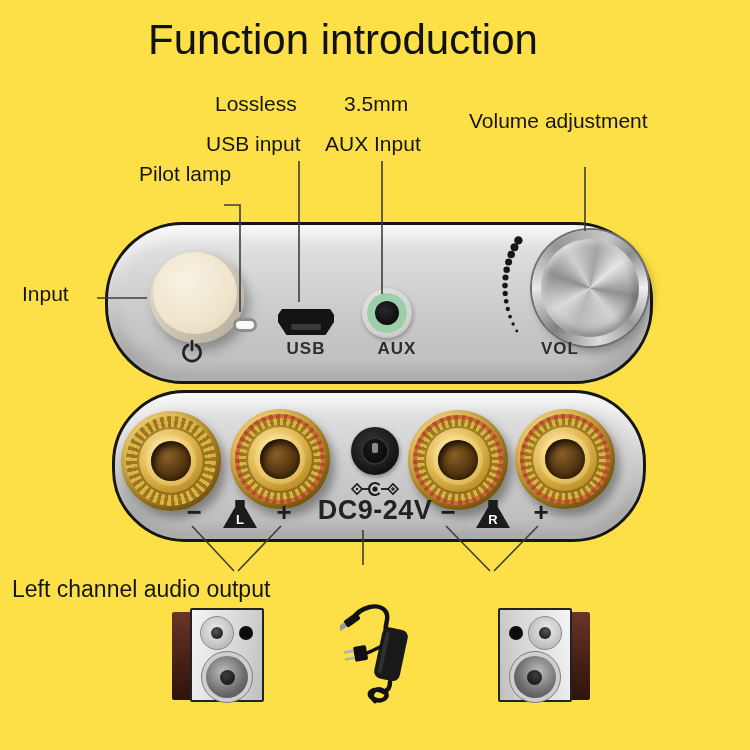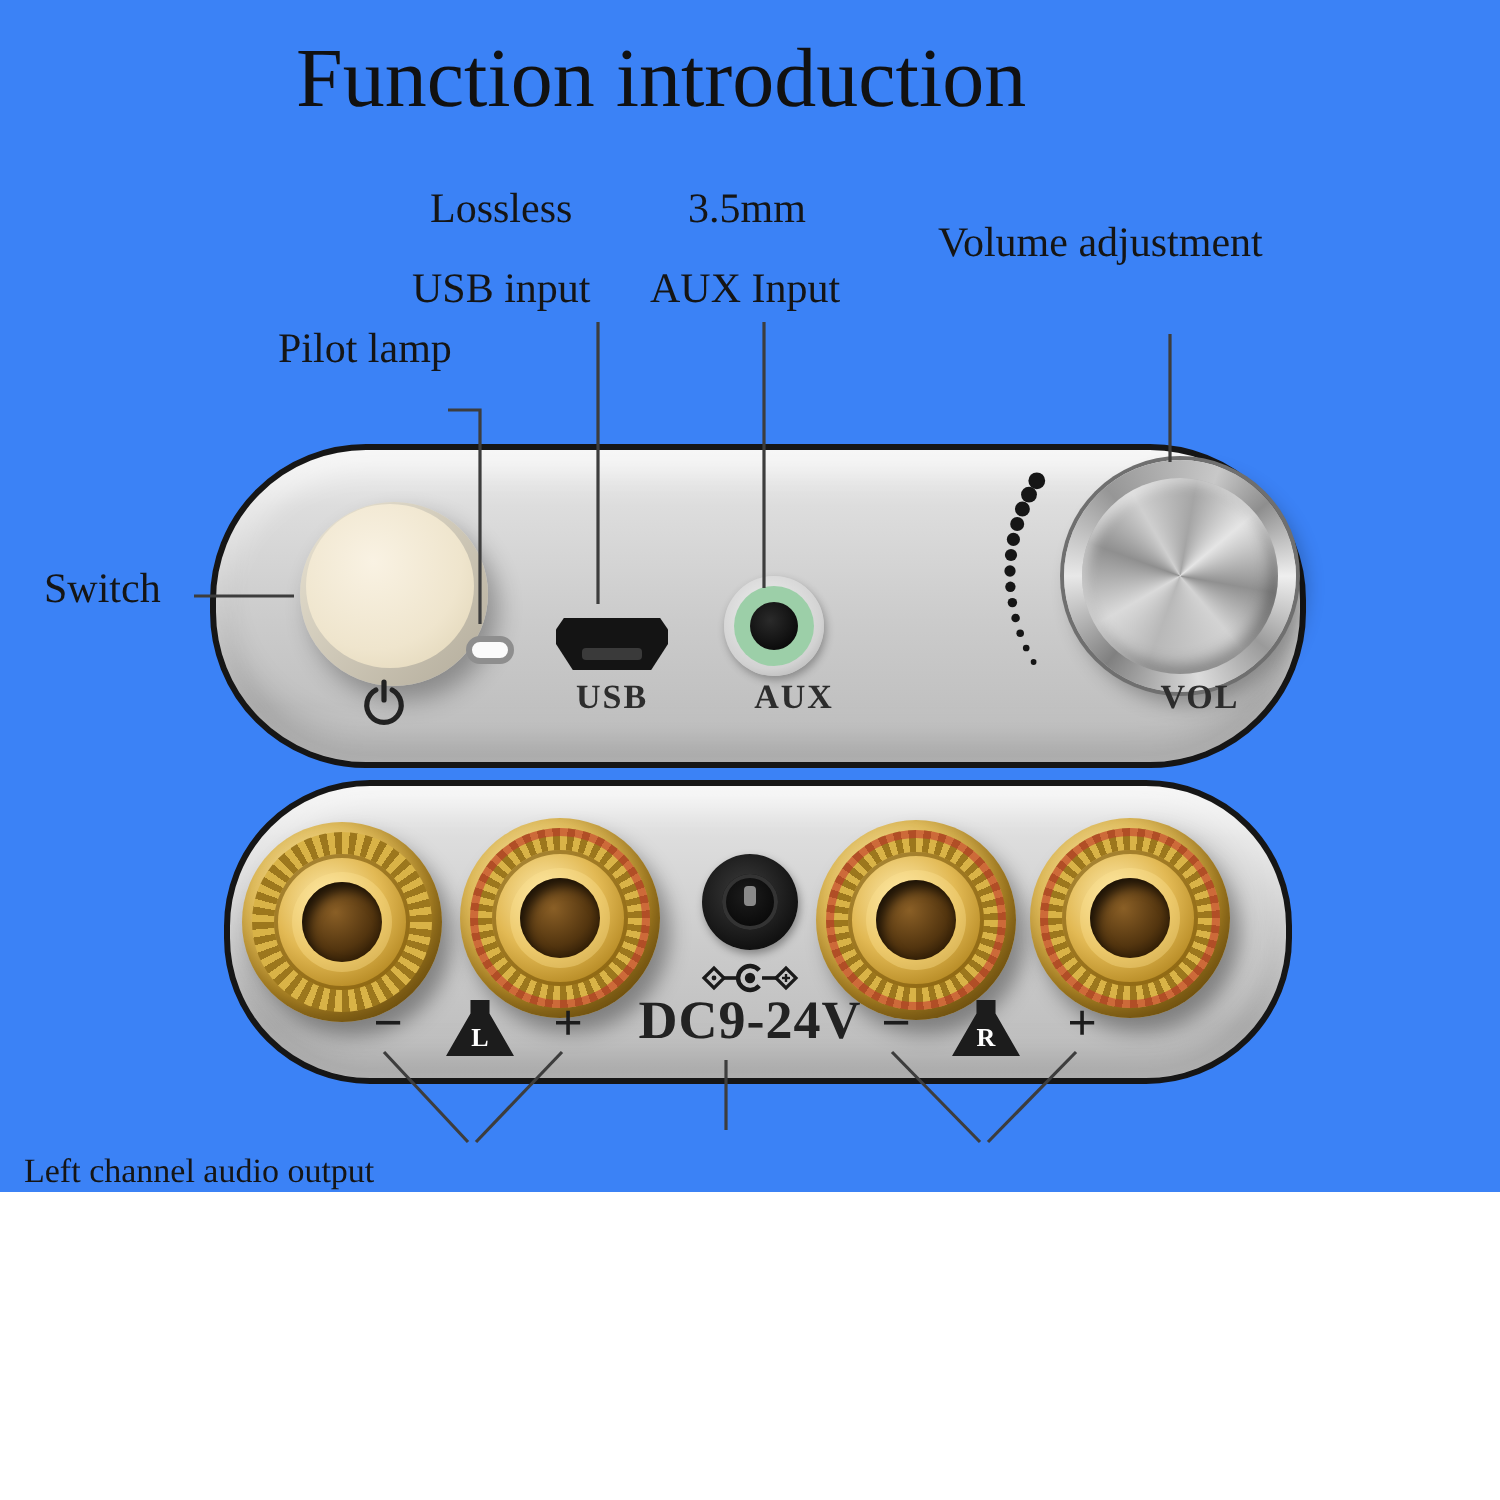--- a/index.html
+++ b/index.html
@@ -1,29 +1,29 @@
 <!DOCTYPE html>
 <html><head>
 <meta charset="utf-8">
 <style>
   html,body{margin:0;padding:0;background:#fff;}
-  .canvas{position:relative;width:750px;height:596px;background:#3b82f6;overflow:hidden;
-          font-family:Liberation Serif, serif;color:#151515;}
+  .canvas{position:relative;width:750px;height:750px;background:#fde047;overflow:hidden;
+          font-family:Liberation Sans, sans-serif;color:#151515;}
 
   .title{position:absolute;left:148px;top:16px;font-size:42px;font-weight:400;color:#111;white-space:nowrap;}
 
   .ann{position:absolute;font-size:21px;color:#151515;white-space:nowrap;}
   #ann-lossless{left:215px;top:92px;}
   #ann-35mm{left:344px;top:92px;}
   #ann-volume{left:469px;top:109px;}
   #ann-usb-input{left:206px;top:132px;}
   #ann-aux-input{left:325px;top:132px;}
   #ann-pilot{left:139px;top:162px;}
   #ann-switch{left:22px;top:282px;}
-  .bottom-ann{font-size:17px;}
+  .bottom-ann{font-size:23px;}
   #ann-left-channel{left:12px;top:576px;}
   #ann-power-input{left:316px;top:576px;}
   #ann-right-channel{left:447px;top:576px;}
 
   
   .device{position:absolute;border:3px solid #161616;
     background:linear-gradient(180deg,#f0f0f0 0%,#dddddd 18%,#cbcbcb 55%,#c1c1c1 82%,#cecece 100%);
     box-shadow:inset 0 10px 14px rgba(255,255,255,.55), inset 0 -12px 16px rgba(0,0,0,.18);}
   .front{left:105px;top:222px;width:542px;height:156px;border-radius:78px;}
   .rear{left:112px;top:390px;width:528px;height:146px;border-radius:73px;}
@@ -47,21 +47,21 @@
   .vol-knob{position:absolute;left:424px;top:5px;width:116px;height:116px;border-radius:50%;
     background:conic-gradient(from 20deg,#c8c8c8,#8e8e8e 30deg,#efefef 70deg,#9a9a9a 110deg,#dcdcdc 150deg,#808080 200deg,#e8e8e8 250deg,#969696 300deg,#c8c8c8 360deg);
     box-shadow:0 0 0 2px #6f6f6f,4px 6px 10px rgba(0,0,0,.30);}
   .knob-face{position:absolute;inset:9px;border-radius:50%;
     background:conic-gradient(from 200deg,#b8b8b8,#dadada 40deg,#8f8f8f 90deg,#cfcfcf 130deg,#a5a5a5 170deg,#e5e5e5 210deg,#909090 260deg,#d3d3d3 300deg,#b8b8b8);
     box-shadow:inset 2px 3px 6px rgba(255,255,255,.5),inset -3px -4px 8px rgba(0,0,0,.35);}
   .panel-label{position:absolute;transform:translateX(-50%);font-weight:bold;font-size:17px;
     color:#2d2d2d;letter-spacing:1px;white-space:nowrap;z-index:3;}
   #lbl-usb{left:198px;top:114px;}
   #lbl-aux{left:289px;top:114px;}
-  #lbl-vol{left:492px;top:114px;text-align:center;}
+  #lbl-vol{left:452px;top:114px;text-align:center;}
 
   
   .post{position:absolute;width:100px;height:100px;border-radius:50%;
     background:radial-gradient(circle at 38% 32%,#f7e7ae,#e3bf5e 35%,#c1952c 62%,#8a6516 84%,#5e430c);
     box-shadow:5px 7px 10px rgba(0,0,0,.35), inset -6px -8px 14px rgba(60,40,0,.45);}
   .post::before{content:"";position:absolute;inset:5px;border-radius:50%;
     background:repeating-conic-gradient(#d9b347 0deg 5deg,#9c771d 5deg 10deg);}
   .post.red::before{box-shadow:inset 0 0 0 4px rgba(195,45,45,.55);}
   .post .face{position:absolute;inset:16px;border-radius:50%;
     background:radial-gradient(circle at 40% 35%,#ffedb0,#e2b954 45%,#b68a24 76%,#906b15);
@@ -120,21 +120,21 @@
 <div class="canvas">
 
   <div class="title">Function introduction</div>
 
   <div class="ann" id="ann-lossless">Lossless</div>
   <div class="ann" id="ann-35mm">3.5mm</div>
   <div class="ann" id="ann-volume">Volume adjustment</div>
   <div class="ann" id="ann-usb-input">USB input</div>
   <div class="ann" id="ann-aux-input">AUX Input</div>
   <div class="ann" id="ann-pilot">Pilot lamp</div>
-  <div class="ann" id="ann-switch">Switch</div>
+  <div class="ann" id="ann-switch">Input</div>
   <div class="ann bottom-ann" id="ann-left-channel">Left channel audio output</div>
 
   <div class="device front">
     <div class="power-button">
       <div class="btn-top"></div>
     </div>
     <svg class="power-icon" width="28" height="28" viewBox="0 0 28 28">
       <path d="M18.1 8.0 A 8.6 8.6 0 1 1 9.9 8.0" fill="none" stroke="#222" stroke-width="2.6" stroke-linecap="round"></path>
       <line x1="14" y1="4" x2="14" y2="13" stroke="#222" stroke-width="2.6" stroke-linecap="round"></line>
     </svg>

